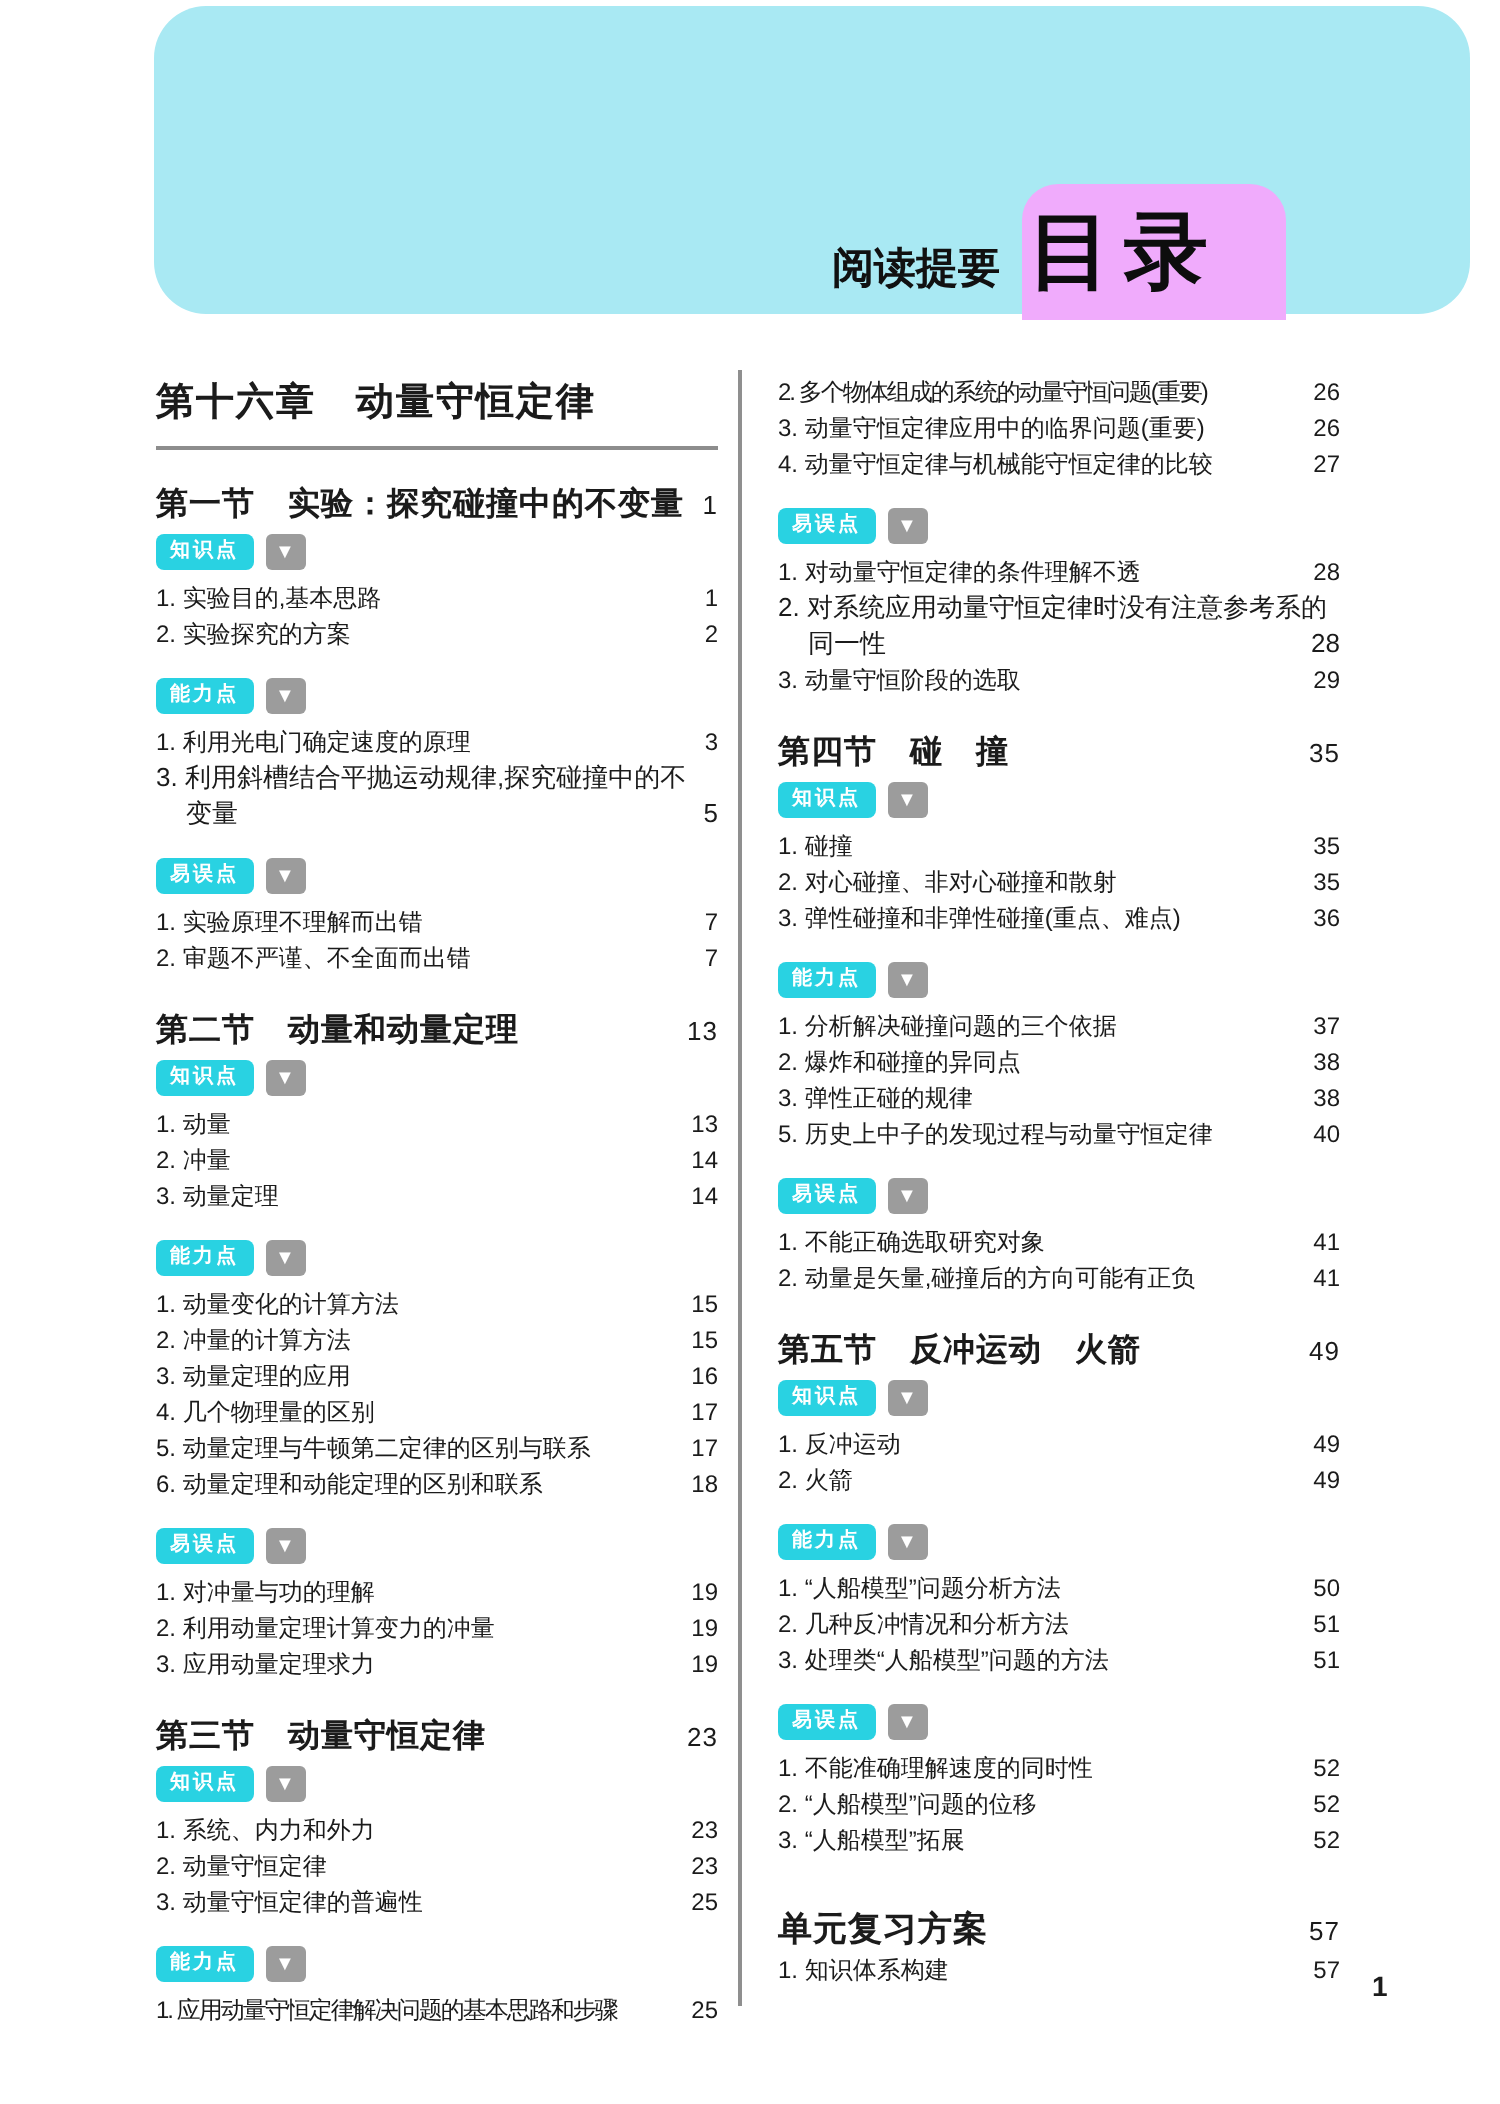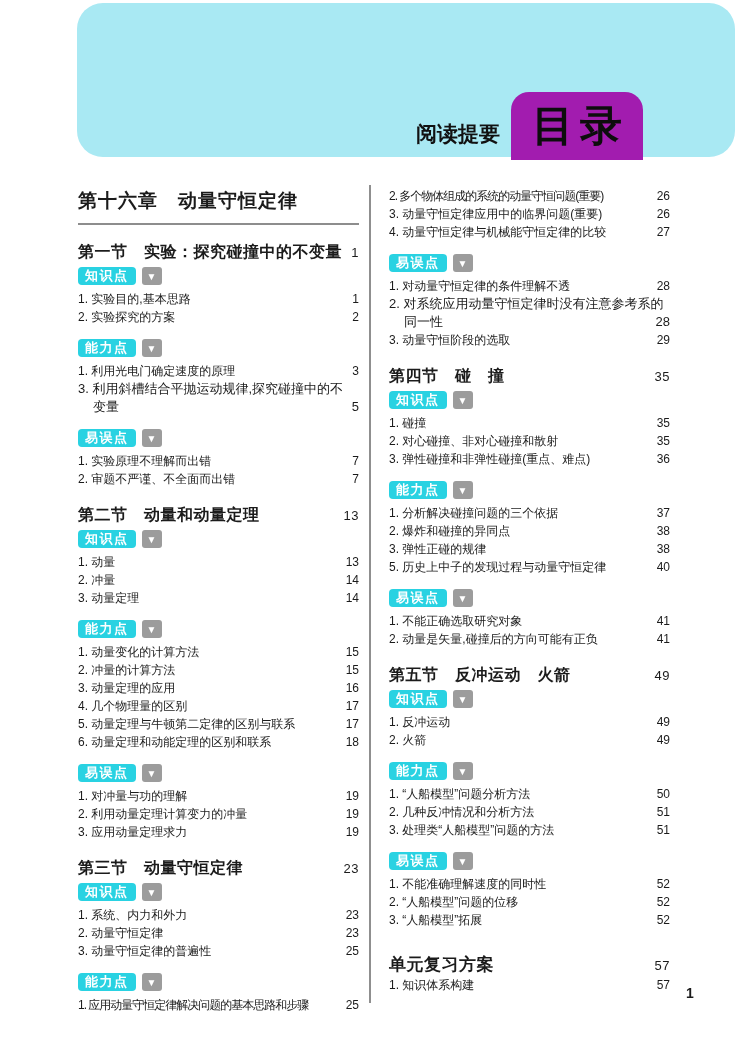--- a/index.html
+++ b/index.html
@@ -5,39 +5,39 @@
   html,body{margin:0;padding:0;}
   body{
     width:750px;height:1052px;position:relative;background:#ffffff;
     font-family:"Liberation Sans","DejaVu Sans",sans-serif;
     color:#1b1b1b;overflow:hidden;
   }
   
   .band{position:absolute;left:77px;top:3px;width:658px;height:154px;
         background:#a9e9f3;border-radius:26px;}
   .eyebrow{position:absolute;left:416px;top:120px;font-size:21px;font-weight:bold;color:#111;}
-  .title-box{position:absolute;left:511px;top:92px;width:132px;height:68px;background:#a21caf;
-        border-radius:18px 18px 0 0;display:flex;align-items:center;justify-content:center;}
+  .title-box{position:absolute;left:511px;top:92px;width:132px;height:68px;background:#f0abfc;
+        border-radius:18px 18px 0 0;display:flex;align-items:center;justify-content:flex-start;}
   .title-box .big{font-size:42px;font-weight:900;letter-spacing:6px;color:#0d0d0d;
         transform:translateX(3px);}
   
   .vrule{position:absolute;left:369px;top:185px;width:2px;height:818px;background:#8f8f8f;}
   
   .col{position:absolute;top:187px;width:281px;}
   .col-left{left:78px;}
   .col-right{left:389px;}
   .chapter{font-size:19px;font-weight:bold;letter-spacing:1px;
         padding:1px 0 9px 0;border-bottom:2px solid #8d8d8d;margin-bottom:2px;}
   .section{display:flex;justify-content:space-between;align-items:baseline;
         font-size:16px;font-weight:bold;margin-top:17px;letter-spacing:0.5px;}
   .section .p{font-size:13px;font-weight:normal;}
   .section.unit{font-size:17px;margin-top:24px;}
   .badge-row{display:flex;align-items:center;gap:6px;margin:13px 0 5px 0;}
   .section + .badge-row{margin-top:4px;}
-  .badge{display:inline-block;background:#29d2e2;color:#ffffff;font-size:13px;font-weight:bold;
+  .badge{display:inline-block;background:#29d2e2;color:#ffffff;font-size:10px;font-weight:bold;
         letter-spacing:1.5px;line-height:18px;padding:0 7px;border-radius:4px;}
   .tri{width:20px;height:18px;background:#9c9c9c;border-radius:3px;color:#ffffff;
         font-size:10px;display:flex;align-items:center;justify-content:center;}
   .item{display:flex;justify-content:space-between;align-items:center;
         font-size:12px;line-height:18px;}
   .item .t{white-space:nowrap;}
   .item.tight .t{letter-spacing:-1px;}
   .item .p,.item2 .p{flex-shrink:0;padding-left:6px;}
   .item2{font-size:13px;line-height:18px;}
   .item2 .l2{display:flex;justify-content:space-between;align-items:center;}

